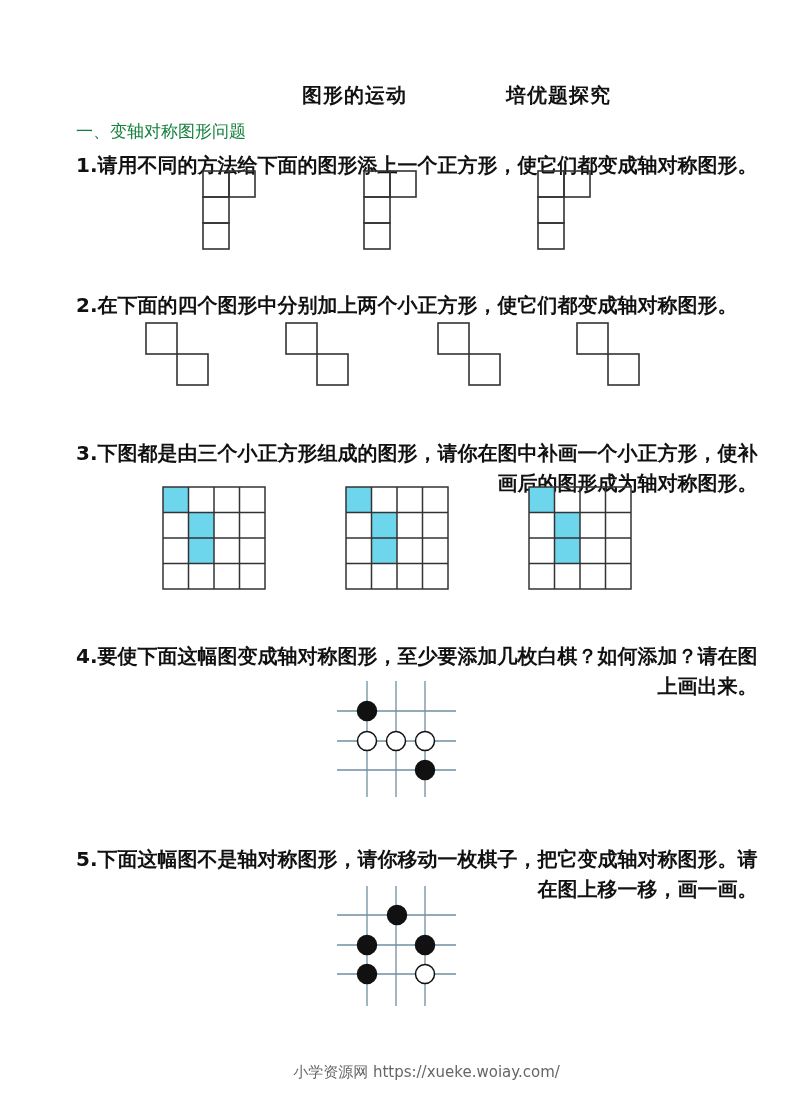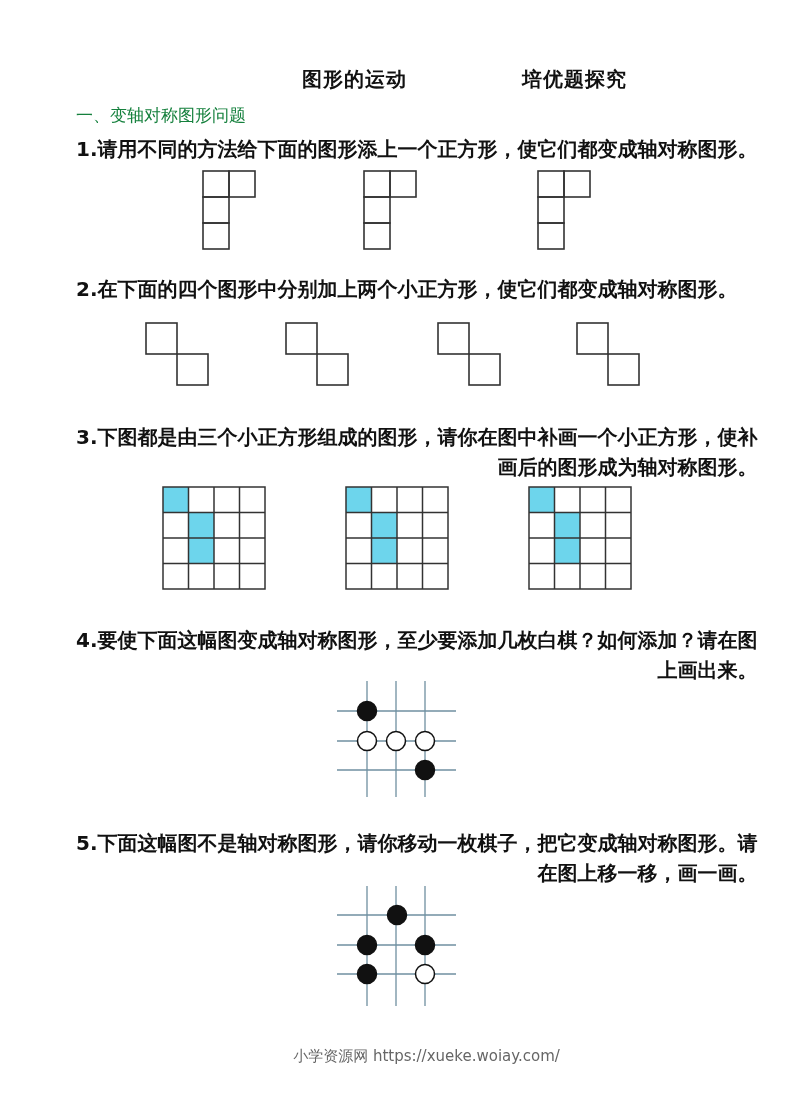--- a/index.html
+++ b/index.html
@@ -1,30 +1,30 @@
 <!DOCTYPE html>
 <html><head>
 <meta charset="utf-8">
 <style>
   html, body { margin: 0; padding: 0; background: #ffffff; }
   body { width: 793px; height: 1099px; position: relative; overflow: hidden;
          font-family: "DejaVu Sans", "Liberation Sans", sans-serif; color: #111; }
-  .abs { position: absolute; }
+  .abs { position: absolute; margin-top: 16px; }
   .title { top: 66px; font-size: 20px; font-weight: bold; letter-spacing: 1px; white-space: nowrap; }
   .section { left: 76px; top: 104px; font-size: 17px; color: #15803d; white-space: nowrap; }
   .q { left: 76px; font-size: 20px; font-weight: bold; line-height: 30px; white-space: nowrap; }
   .q .indent { padding-left: 14px; text-align: right; }
   svg { position: absolute; overflow: visible; }
   .footer { top: 1047px; left: 0; width: 793px; text-align: center; font-size: 15px; color: #666; padding-left: 30px; }
 </style>
 </head>
 <body>
 
 <div class="abs title" style="left:302px;">图形的运动</div>
-<div class="abs title" style="left:522px;">培优题探究</div>
+<div class="abs title" style="left:506px;">培优题探究</div>
 
 <div class="abs section">一、变轴对称图形问题</div>
 
 <div class="abs q" style="top:134px;">
   <span>1.</span><span>请用不同的方法给下面的图形添上一个正方形，使它们都变成轴对称图形。</span>
 </div>
 <svg style="left:0;top:0;" width="793" height="260">
   <g fill="none" stroke="#333" stroke-width="1.6">
     <g transform="translate(203,171)">
       <rect x="0" y="0" width="26" height="26"></rect>

